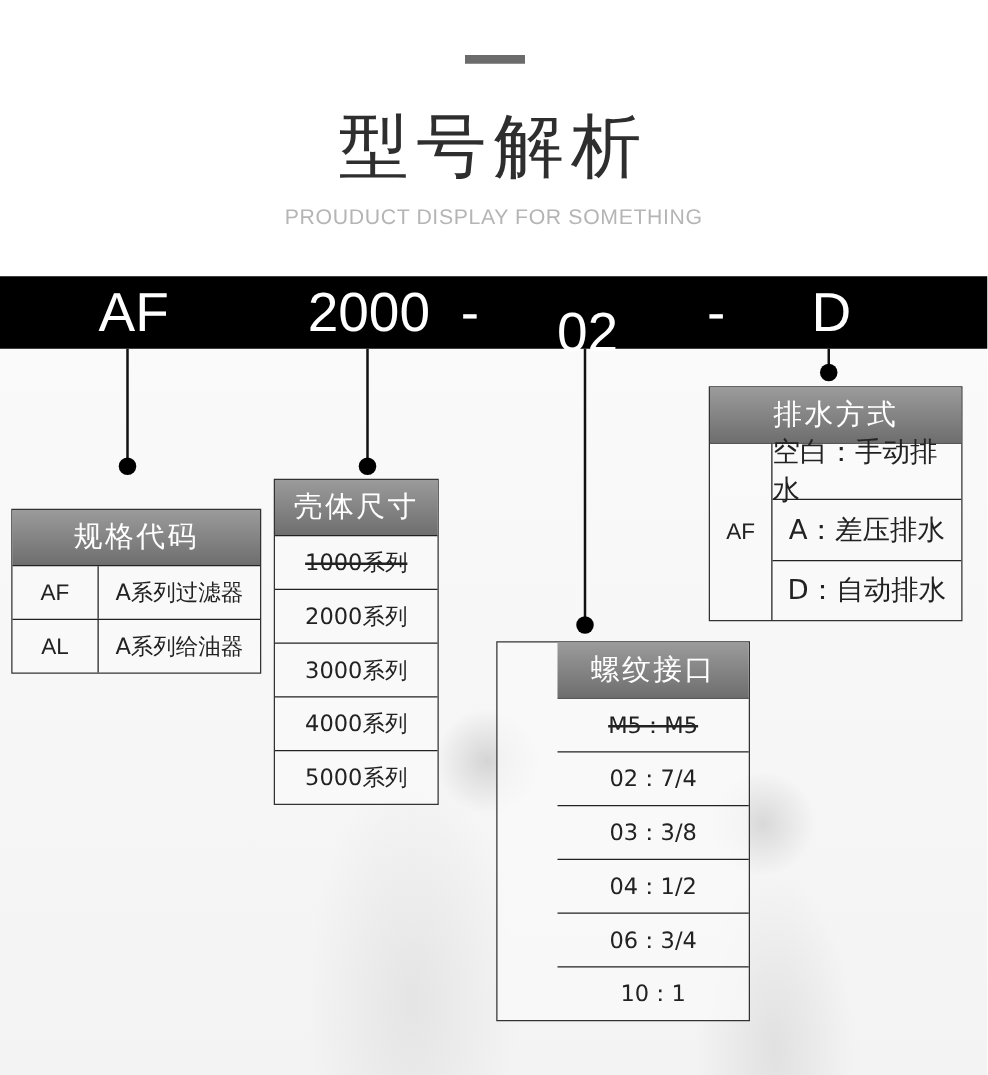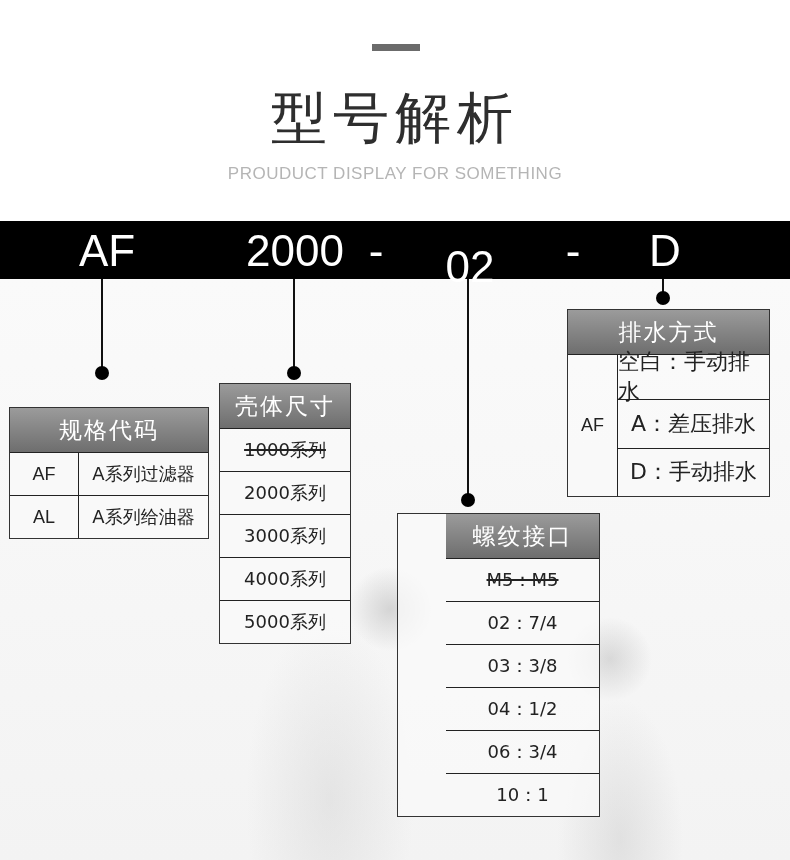--- a/index.html
+++ b/index.html
@@ -106,21 +106,21 @@
     </div>
 </div>
 
 <div class="tbl" style="left:567px;top:309px;width:203px;">
   <div class="tbl-head">排水方式</div>
   <div class="drain-body">
     <div class="drain-code">AF</div>
     <div class="drain-list">
       <div class="drain-item" style="height:44px;">空白：手动排水</div>
       <div class="drain-item" style="height:49px;">A：差压排水</div>
-      <div class="drain-item" style="height:49px;">D：手动排水</div>
+      <div class="drain-item" style="height:49px;">D：自动排水</div>
     </div>
   </div>
 </div>
 
 <div class="tbl" style="left:397px;top:513px;width:203px;padding-left:48px;">
   <div class="tbl-head">螺纹接口</div>
   <div class="row">
       <div class="cell desc">
         <span class="strike">M5：M5</span>
       </div>

